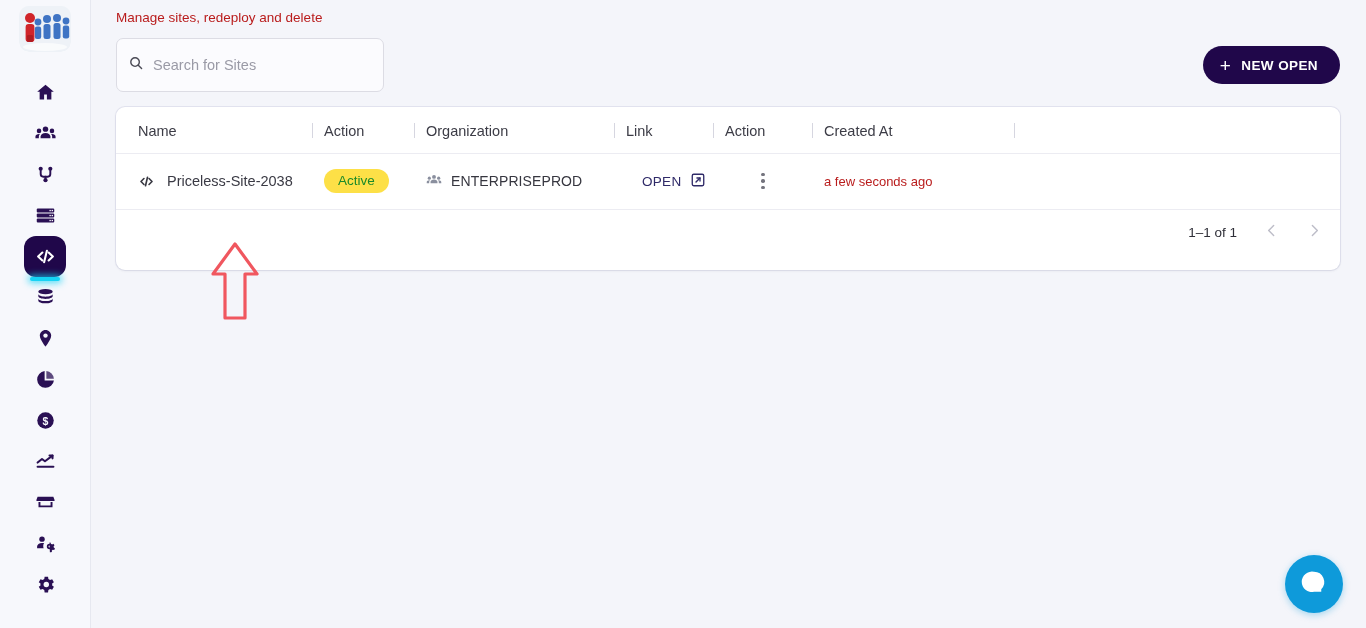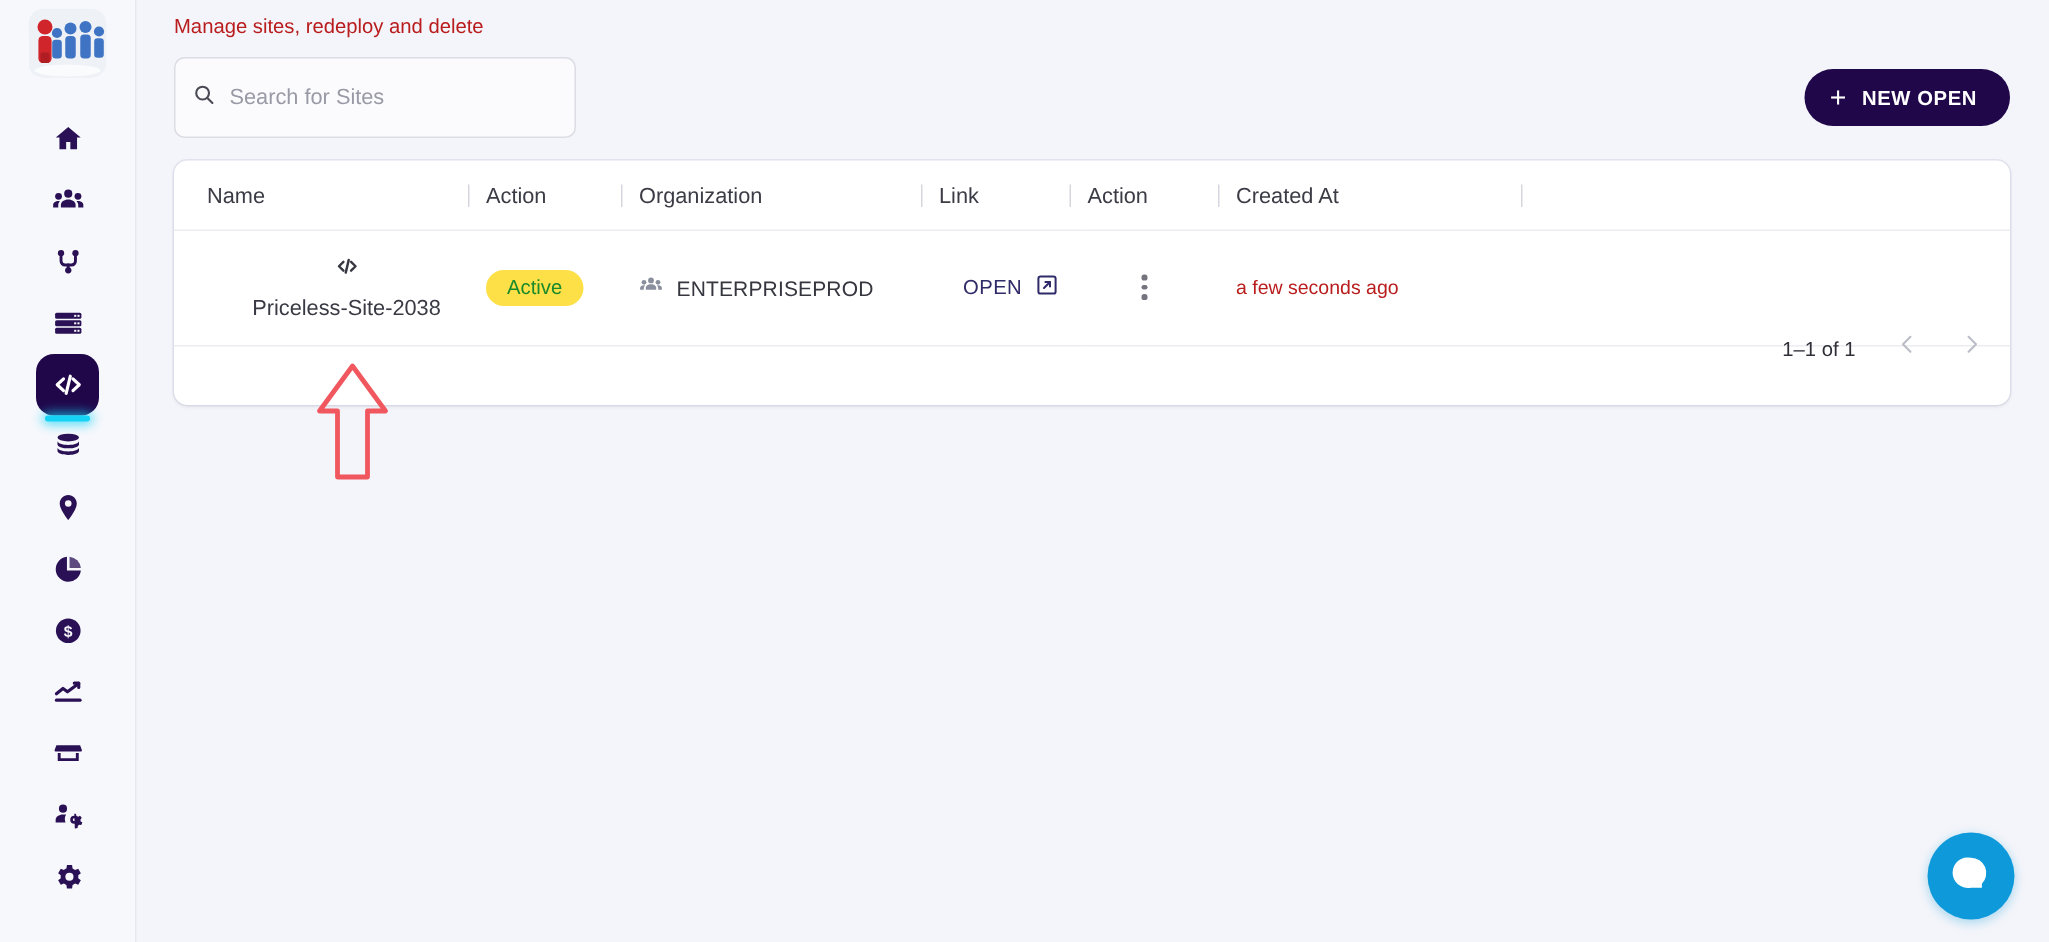--- a/index.html
+++ b/index.html
@@ -114,21 +114,21 @@
     border-bottom: 1px solid #ececf2; vertical-align: middle;
   }
   .col-name   { width: 208px; padding-left: 22px !important; }
   .col-status { width: 102px; }
   .col-org    { width: 200px; margin-left: 36px; }
   .col-link   { width: 99px; }
   .col-action { width: 99px; }
   .col-crt    { width: 202px; }
   .col-last   { width: auto; }
 
-  .name-cell { display: flex; align-items: center; gap: 12px; flex-direction: column; }
+  .name-cell { display: flex; align-items: center; gap: 12px; }
   .code-icon { width: 17px; color: #383842; flex: 0 0 17px; }
   .code-icon svg { width: 17px; height: 17px; display:block; }
 
   .badge {
     display: inline-block; background: #fde047; color: #1b8a2a;
     font-size: 13.5px; border-radius: 13px; padding: 4px 14px 5px;
   }
   .org-cell { display: flex; align-items: center; gap: 9px; }
   .org-cell svg { width: 16px; height: 16px; color: #8a8f9e; flex: 0 0 16px; }
   .org-name { font-size: 14px; color: #36363f; letter-spacing: .1px; }

